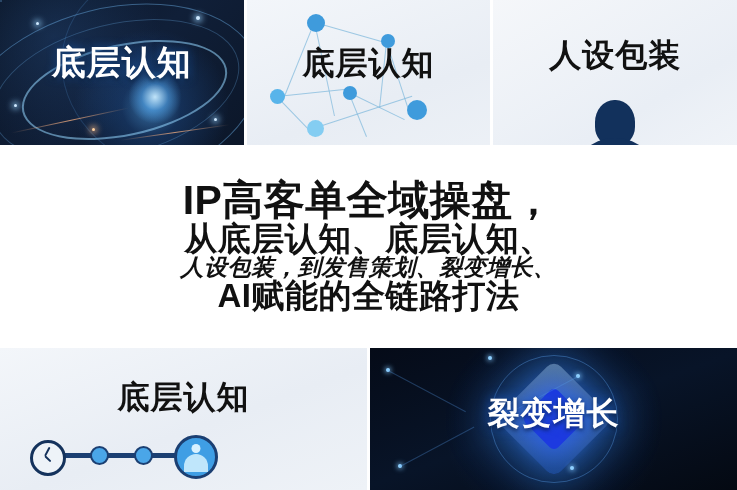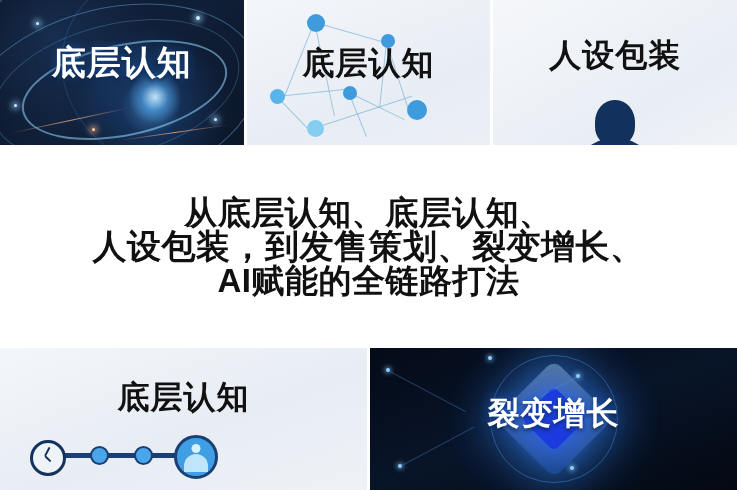--- a/index.html
+++ b/index.html
@@ -52,21 +52,21 @@
     width:86px;height:48px;border-radius:42px 42px 6px 6px;background:#12315c;}
 
   
   .center-block{position:absolute;left:0;top:145px;width:737px;height:203px;
     background:#ffffff;display:flex;flex-direction:column;
     align-items:center;justify-content:center;}
   .tline{color:#111;font-weight:bold;text-align:center;white-space:nowrap;
          letter-spacing:.5px;line-height:1.02;}
   .tline-1{font-size:41px;}
   .tline-2{font-size:33px;}
-  .tline-3{font-size:34px;}
+  .tline-3{font-size:23px;font-style:italic;}
   .tline-4{font-size:33px;}
 
   
   .tl{position:absolute;left:24px;bottom:16px;width:190px;height:38px;}
   .tl-line{position:absolute;left:30px;top:17px;width:150px;height:5px;background:#1b3f72;border-radius:3px;}
   .tl-clock{position:absolute;left:6px;top:4px;width:30px;height:30px;border-radius:50%;
     background:#eef3f8;border:3px solid #14325c;}
   .tl-hand{position:absolute;background:#14325c;border-radius:1px;transform-origin:0 50%;}
   .tl-dot{position:absolute;border-radius:50%;background:#4aa6e8;border:2px solid #1b3f72;}
   .tl-end{position:absolute;right:-4px;top:-1px;width:38px;height:38px;border-radius:50%;
@@ -149,20 +149,21 @@
     <div class="cell bg-light2">
       <div class="silhouette" style="width:90px;height:90px;">
         <div class="sil-head"></div>
         <div class="sil-body"></div>
       </div>
       <div class="cell-label" style="top:34px;font-size:32px;color:#111111;">人设包装</div>
     </div>
   </div>
 
   <div class="center-block">
+    <div class="tline tline-1">IP高客单全域操盘，</div>
     <div class="tline tline-2">从底层认知、底层认知、</div>
     <div class="tline tline-3">人设包装，到发售策划、裂变增长、</div>
     <div class="tline tline-4">AI赋能的全链路打法</div>
   </div>
 
   <div class="row row-bottom">
 
     <div class="cell bg-light">
       <div class="cell-label" style="top:28px;font-size:32px;color:#111111;">底层认知</div>
       <div class="tl">

